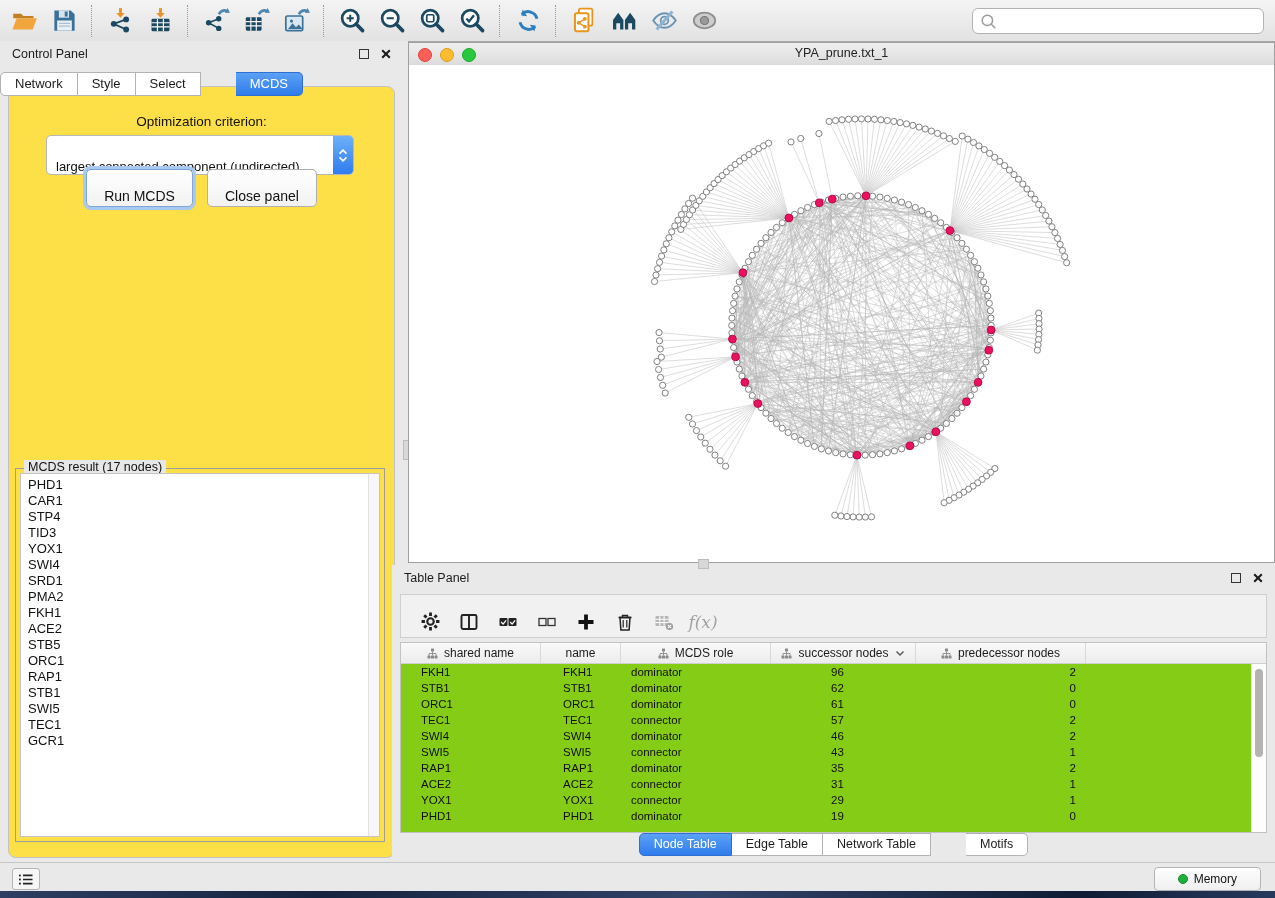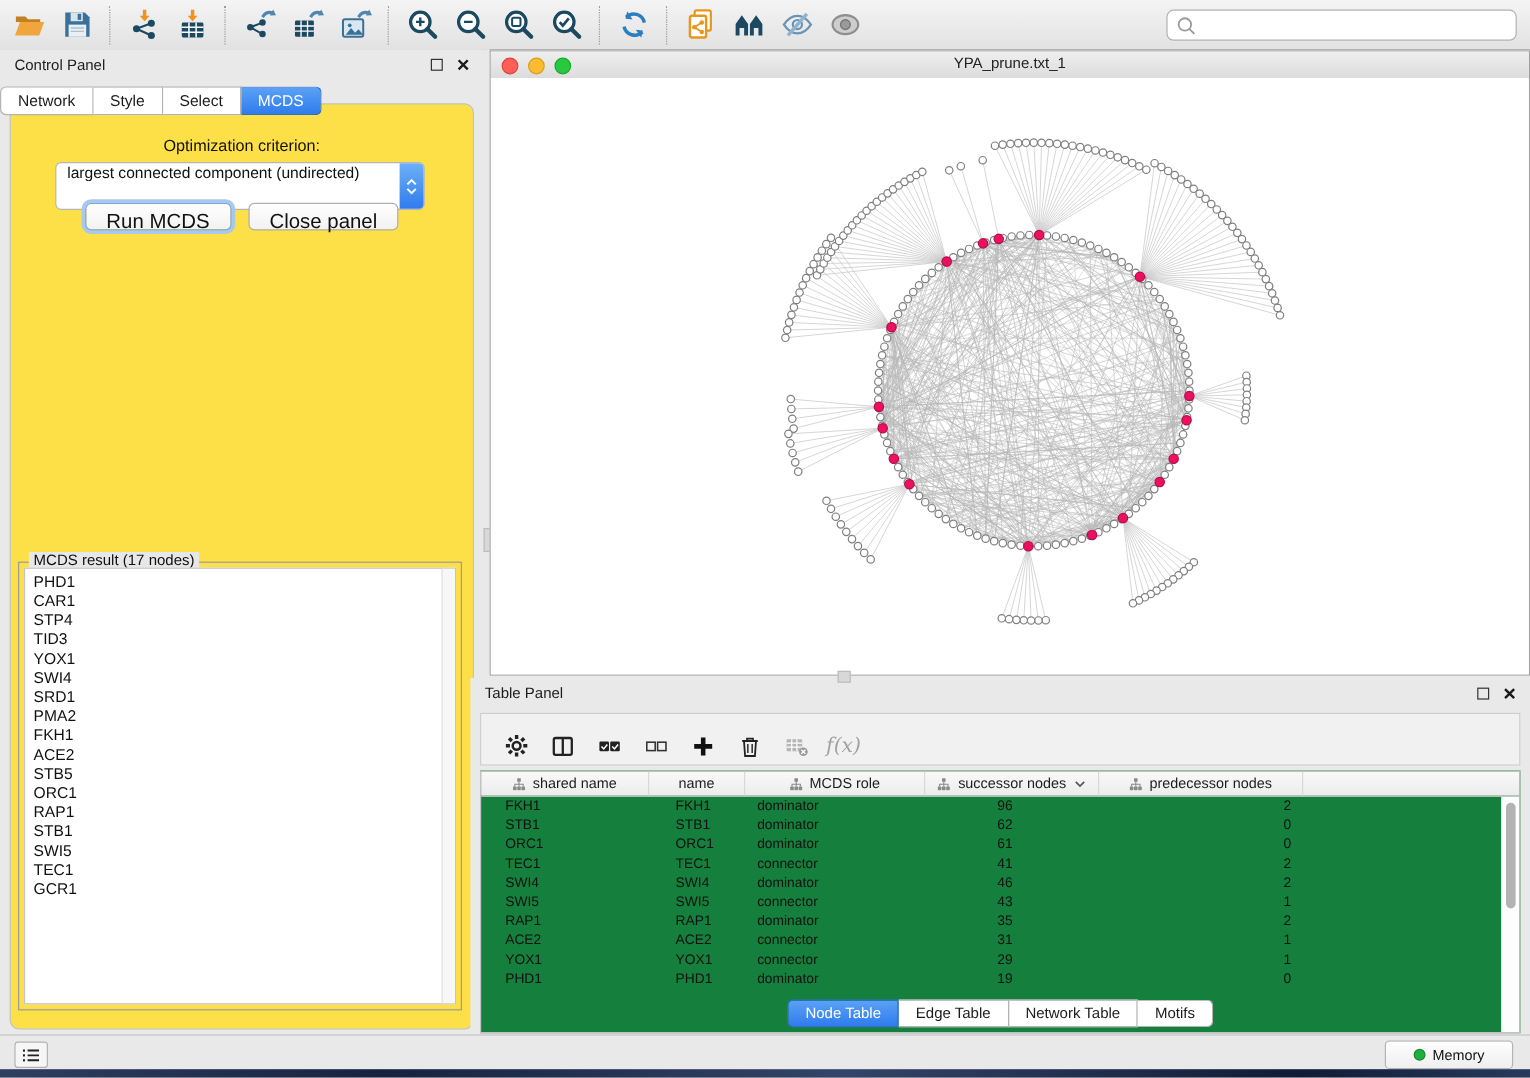--- a/index.html
+++ b/index.html
@@ -16,29 +16,29 @@
   
   .panel-titlebar{position:absolute;left:0;right:0;top:0;height:26px;display:flex;align-items:center;padding:0 12px;font-size:12.5px;color:#1c1c1c;}
   .pt-spacer{flex:1;}
   .win-float{width:8px;height:8px;border:1.4px solid #333;margin-right:12px;}
   .win-close{display:flex;}
   
   .cpanel{position:absolute;left:0;top:41px;width:403px;height:821px;background:#e9e9e9;}
   .cp-tabs{position:absolute;left:0;right:0;top:31px;display:flex;justify-content:flex-start;z-index:3;}
   .seg{height:22px;line-height:22px;padding:0 14px;font-size:13px;color:#1c1c1c;background:#fff;border:1px solid #b3b3b3;border-left:none;}
   .seg:first-child{border-left:1px solid #b3b3b3;border-radius:5px 0 0 5px;}
-  .seg:last-child{border-radius:0 5px 5px 0;}
+  .seg:last-child{border-radius:0 5px 5px 0;margin-left:35px;}
   .seg.active{background:linear-gradient(#5ba1f5,#2f7ced);border-color:#2e6fd0;color:#fff;}
   .cp-content{position:absolute;left:8px;right:8px;top:45px;bottom:4px;background:#fde047;border:1px solid #c2c2c2;border-radius:8px;}
   .opt-label{position:absolute;left:0;right:0;top:27px;text-align:center;font-size:13.5px;color:#111;}
-  .mac-select{position:absolute;left:37px;right:40px;top:48px;height:40px;background:#fff;border:1px solid #b6b6b6;border-radius:5px;display:flex;align-items:flex-start;box-sizing:border-box;}
+  .mac-select{position:absolute;left:37px;right:40px;top:48px;height:40px;background:#fff;border:1px solid #b6b6b6;border-radius:5px;display:flex;align-items:flex-end;box-sizing:border-box;}
   .mac-select .sel-text{flex:1;font-size:13px;color:#111;padding-left:9px;white-space:nowrap;overflow:hidden;}
   .sel-stepper{width:20px;align-self:stretch;background:linear-gradient(#6db0f8,#2f7ced);border-radius:0 4px 4px 0;display:flex;align-items:center;justify-content:center;}
   .btn-row{position:absolute;left:0;right:0;top:82px;display:flex;justify-content:center;gap:14px;}
-  .mac-btn{height:23px;padding:5px 17px;font-size:17px;color:#111;background:linear-gradient(#fff,#f2f2f2);border:1px solid #b0b0b0;border-radius:5px;font-family:"Liberation Sans",sans-serif;}
+  .mac-btn{height:23px;padding:18px 17px;font-size:14px;color:#111;background:linear-gradient(#fff,#f2f2f2);border:1px solid #b0b0b0;border-radius:5px;font-family:"Liberation Sans",sans-serif;}
   .mac-btn.focused{box-shadow:0 0 0 3px #a8c8ef;border-color:#7ba7dd;}
   .result-box{position:absolute;left:6px;right:9px;top:381px;height:372px;border:1px solid #9d9d9d;}
   .result-legend{position:absolute;top:-9px;left:8px;background:#e7e7e7;padding:0 4px;font-size:12.5px;color:#111;}
   .result-list{position:absolute;left:4px;right:4px;top:4px;bottom:4px;background:#fff;border:1px solid #c4c4c4;padding:3px 0 0 7px;font-size:13px;line-height:16px;color:#111;overflow:hidden;}
   .result-scroll{position:absolute;right:5px;top:5px;bottom:5px;width:10px;background:#f7f7f7;border-left:1px solid #e2e2e2;}
   
   .vsplit{position:absolute;left:403px;top:41px;width:5px;height:821px;background:#e9e9e9;}
   .vgrip{position:absolute;top:399px;left:0;width:4px;height:18px;background:#d8d8d8;border:1px solid #bdbdbd;}
   .hgrip{position:absolute;left:306px;top:-6px;width:9px;height:8px;background:#d8d8d8;border:1px solid #bdbdbd;}
   
@@ -50,21 +50,21 @@
   .tl.yellow{background:#febc2e;border:.5px solid #d89e24;}
   .tl.green{background:#28c840;border:.5px solid #1aab29;}
   .net-title{position:absolute;left:0;right:0;top:3px;text-align:center;font-size:12.5px;color:#222;}
   .netcanvas{position:absolute;left:0;right:0;top:22px;bottom:0;background:#fff;}
   .netcanvas svg{width:100%;height:100%;display:block;}
   
   .tpanel{position:absolute;left:392px;right:0;top:565px;height:297px;background:#e9e9e9;}
   .tp-toolbar{position:absolute;left:8px;right:8px;top:29px;height:44px;background:#f1f1f1;border:1px solid #cfcfcf;display:flex;align-items:center;padding-left:14px;box-sizing:border-box;gap:9px;}
   .tp-btn{width:30px;height:32px;display:flex;align-items:flex-end;justify-content:center;}
   .fx-label{font-family:"DejaVu Serif",serif;font-style:italic;font-size:17px;color:#a2a2a2;}
-  .tablebox{position:absolute;left:8px;right:8px;top:77px;height:219px;background:#15803d;border:1px solid #c2c2c2;box-sizing:border-box;}
+  .tablebox{position:absolute;left:8px;right:8px;top:77px;height:191px;background:#84cc16;border:1px solid #c2c2c2;box-sizing:border-box;}
   .thead{display:grid;height:21px;background:linear-gradient(#f9f9f9,#ececec);border-bottom:1px solid #cfcfcf;box-sizing:border-box;}
   .th{display:flex;align-items:center;justify-content:center;gap:6px;font-size:12px;color:#1c1c1c;border-right:1px solid #d8d8d8;overflow:hidden;}
   .th.empty{border-right:none;}
   .trow{display:grid;height:16px;}
   .td{font-size:11.5px;color:#111;line-height:16px;white-space:nowrap;overflow:hidden;}
   .td.c0{padding-left:20px;}
   .td.c1{padding-left:22px;}
   .td.c2{padding-left:10px;}
   .td.num3{text-align:center;padding-right:12px;}
   .td.num4{text-align:right;padding-right:10px;}
@@ -1375,21 +1375,21 @@
             <div class="td c0">ORC1</div>
             <div class="td c1">ORC1</div>
             <div class="td c2">dominator</div>
             <div class="td num3">61</div>
             <div class="td num4">0</div>
           </div>
           <div class="trow" style="grid-template-columns: 140px 80px 150px 145px 170px 1fr;">
             <div class="td c0">TEC1</div>
             <div class="td c1">TEC1</div>
             <div class="td c2">connector</div>
-            <div class="td num3">41</div>
+            <div class="td num3">57</div>
             <div class="td num4">2</div>
           </div>
           <div class="trow" style="grid-template-columns: 140px 80px 150px 145px 170px 1fr;">
             <div class="td c0">SWI4</div>
             <div class="td c1">SWI4</div>
             <div class="td c2">dominator</div>
             <div class="td num3">46</div>
             <div class="td num4">2</div>
           </div>
           <div class="trow" style="grid-template-columns: 140px 80px 150px 145px 170px 1fr;">

